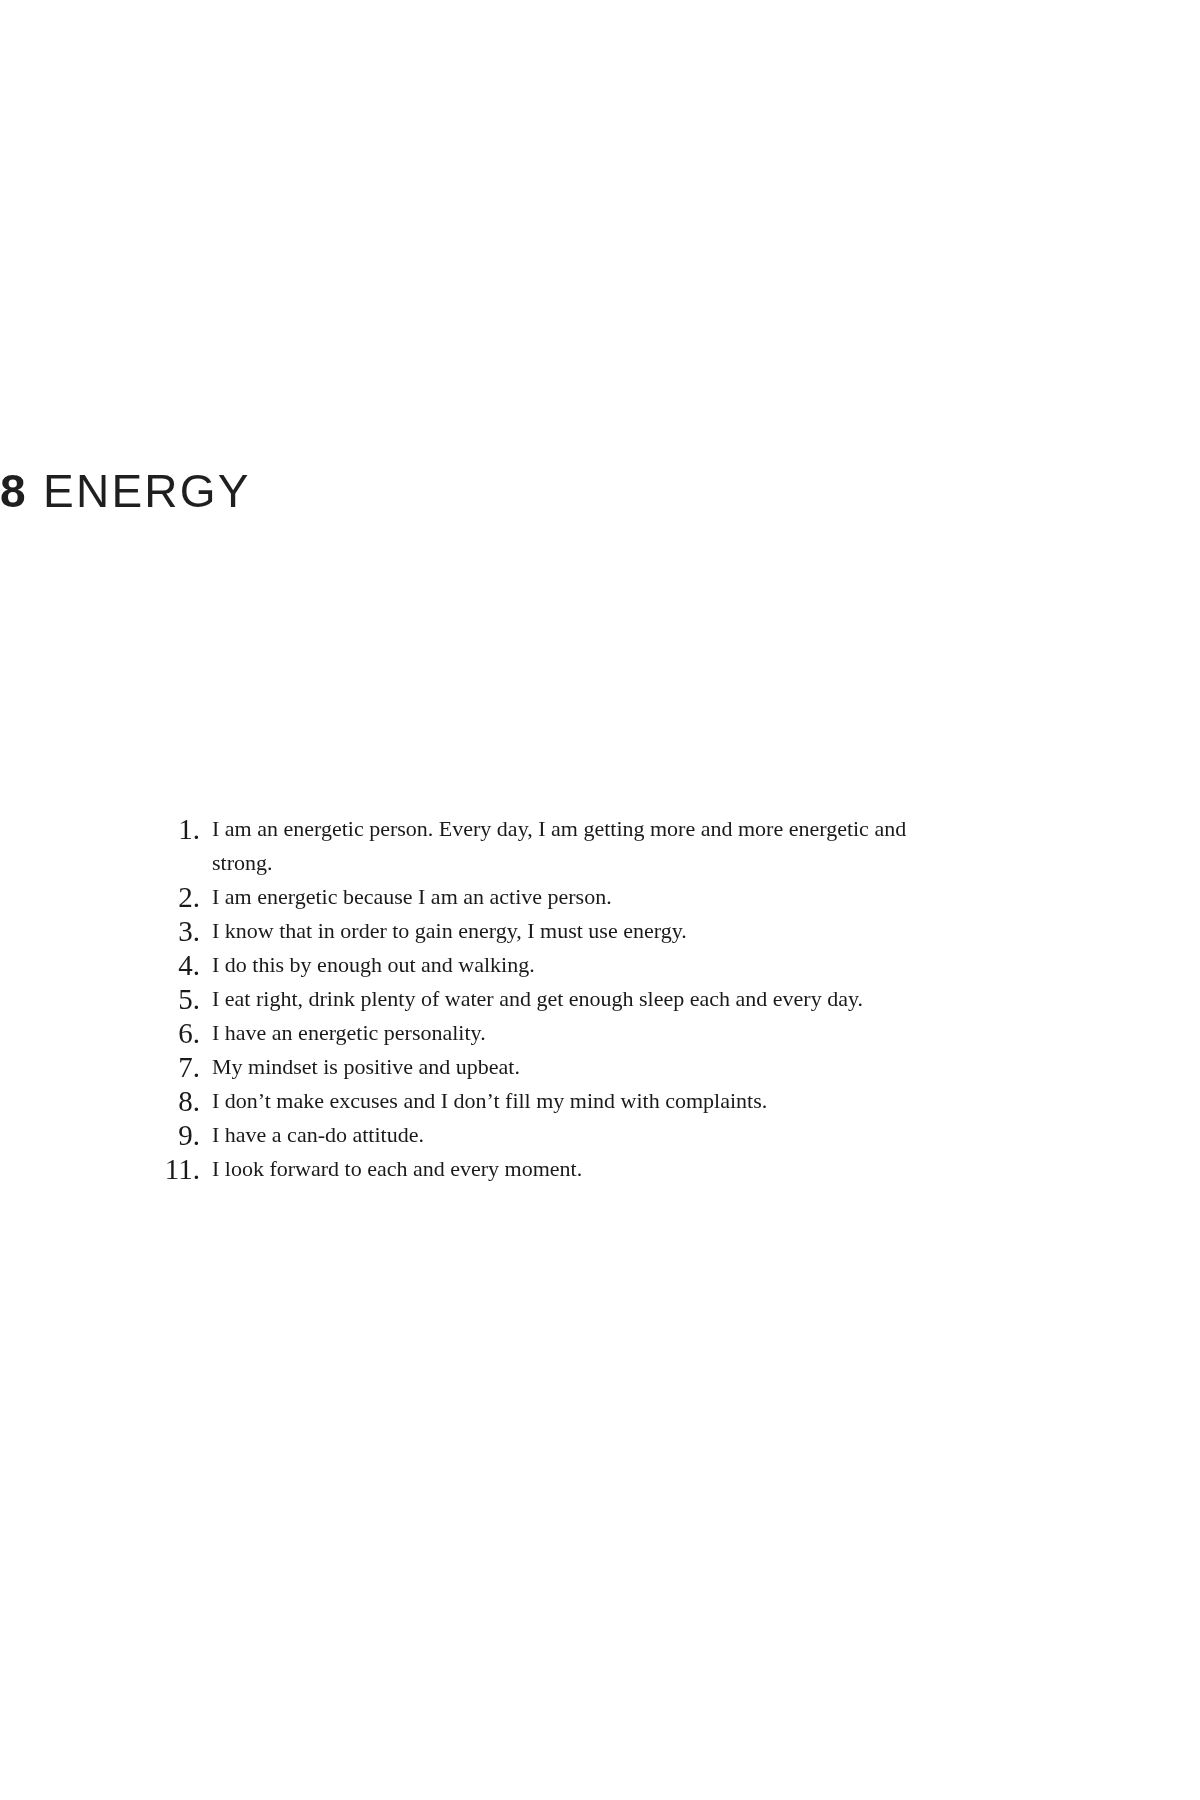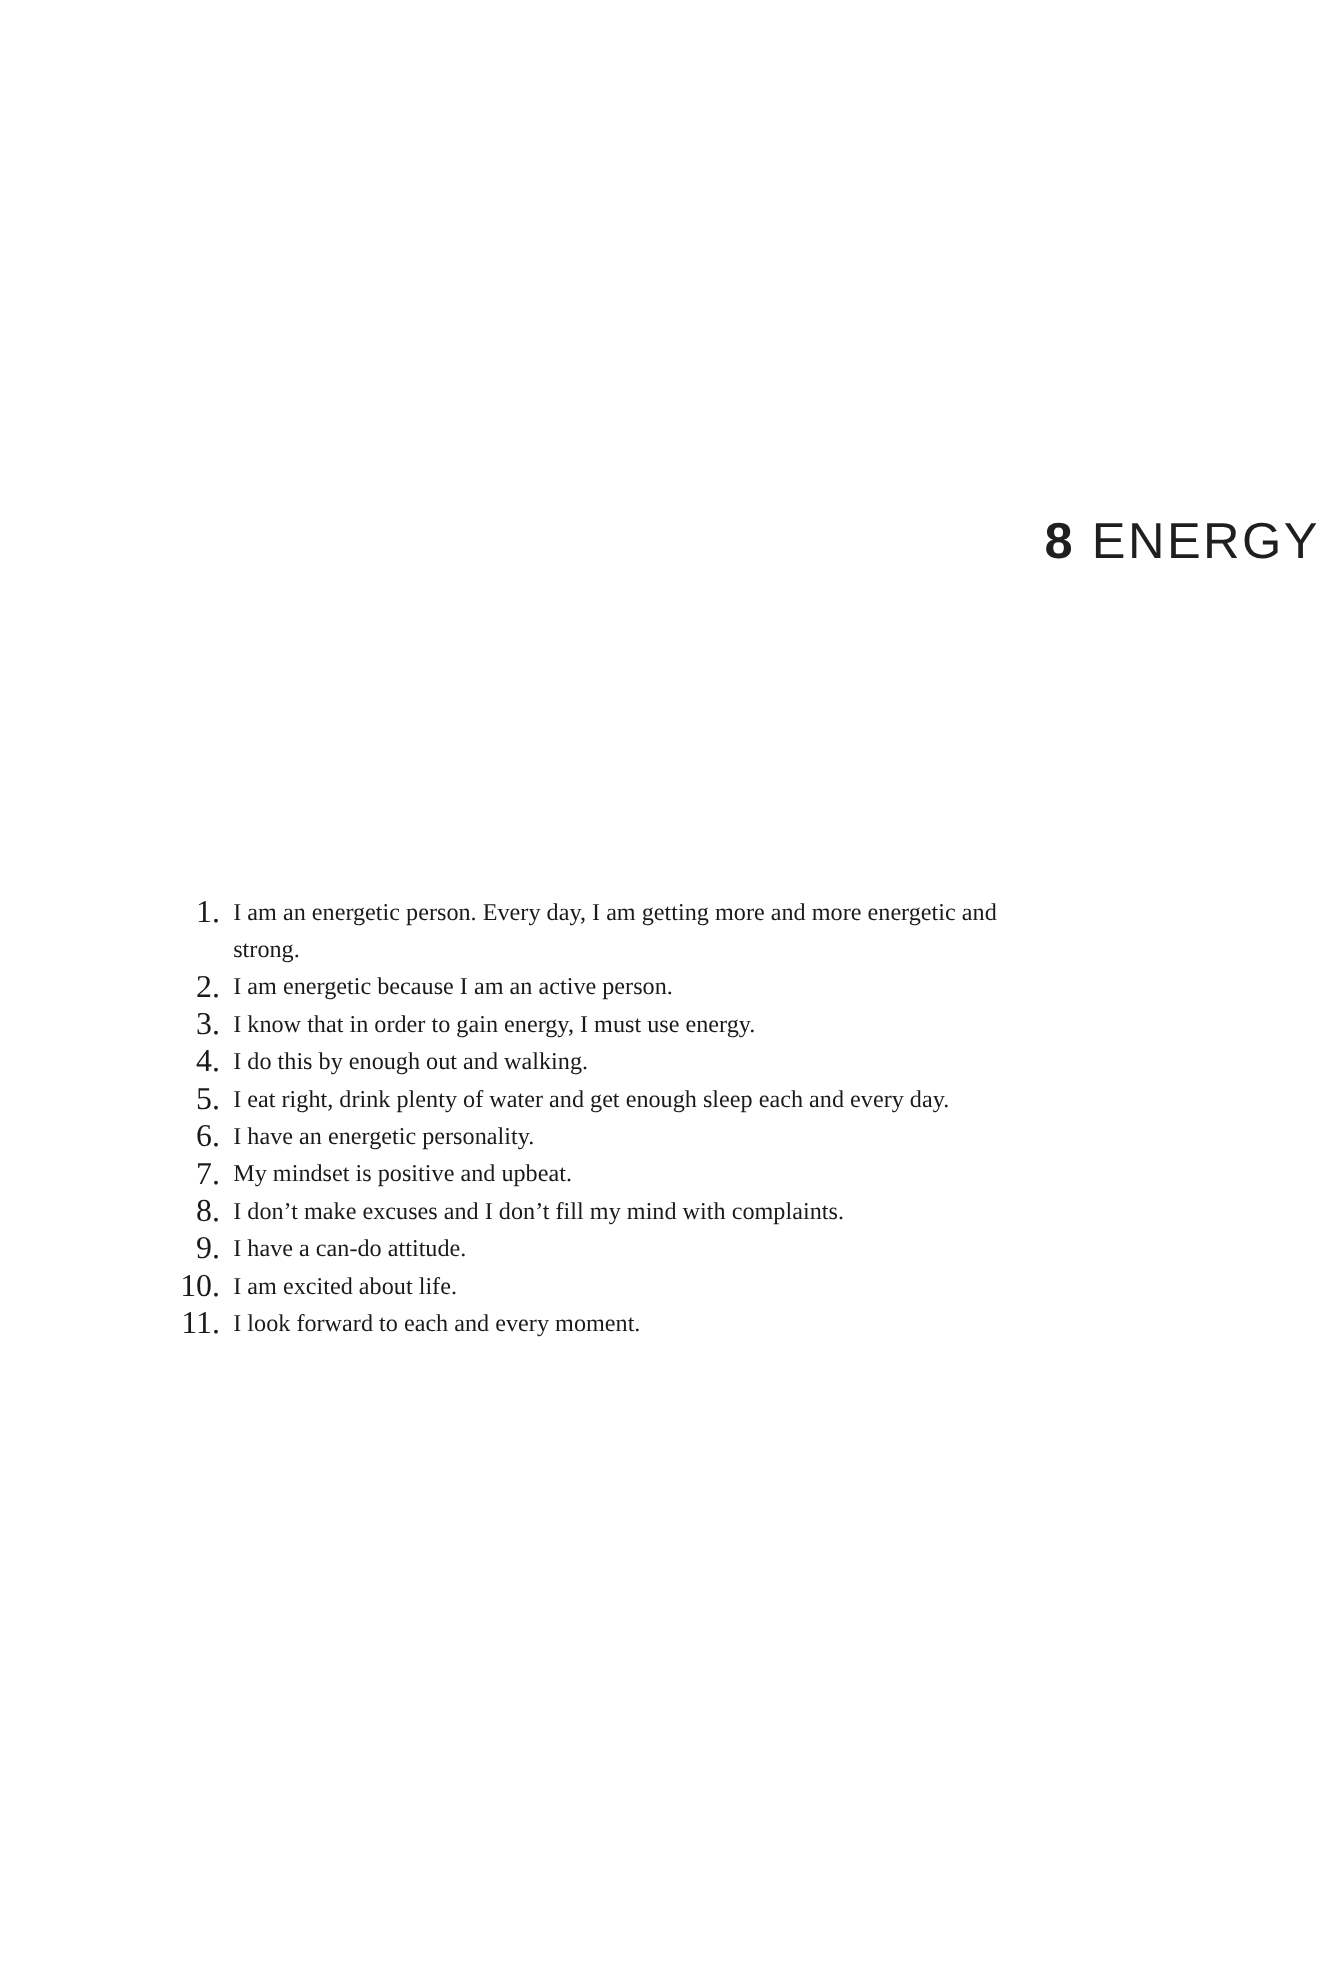--- a/index.html
+++ b/index.html
@@ -19,21 +19,21 @@
     color: #1a1a1a;
     -webkit-font-smoothing: antialiased;
   }
 
   
   .chapter-heading {
     position: absolute;
     top: 434px;
     left: 0;
     width: 1200px;
-    text-align: right;
+    text-align: left;
     font-family: "Liberation Sans", "DejaVu Sans", sans-serif;
     font-size: 46px;
     line-height: 52px;
     color: #1f1f1f;
     white-space: nowrap;
   }
 
   .chapter-number {
     font-weight: 700;
     letter-spacing: 0.5px;
@@ -126,22 +126,18 @@
       </li>
       <li class="affirmation-item">
         <span class="item-marker">8.</span>
         <span class="item-text">I don’t make excuses and I don’t fill my mind with complaints.</span>
       </li>
       <li class="affirmation-item">
         <span class="item-marker">9.</span>
         <span class="item-text">I have a can-do attitude.</span>
       </li>
       <li class="affirmation-item">
-        <span class="item-marker">10.</span>
-        <span class="item-text">I am excited about life.</span>
-      </li>
-      <li class="affirmation-item">
         <span class="item-marker">11.</span>
         <span class="item-text">I look forward to each and every moment.</span>
       </li>
     </ol>
 
 </div>
 
 </body></html>

